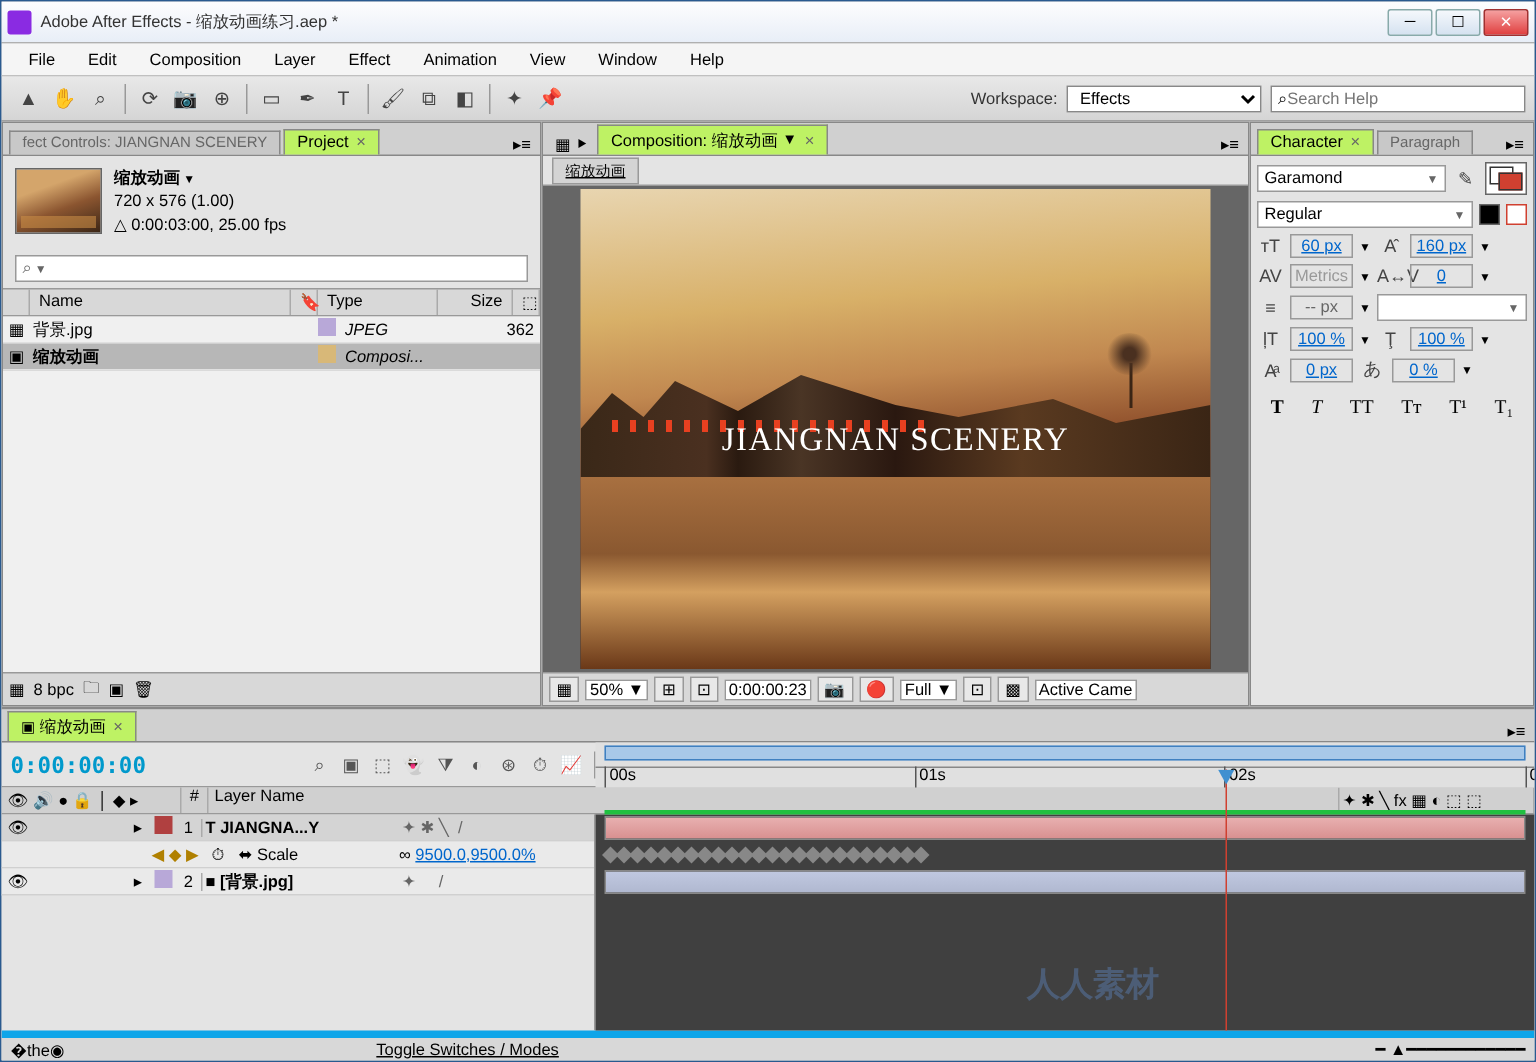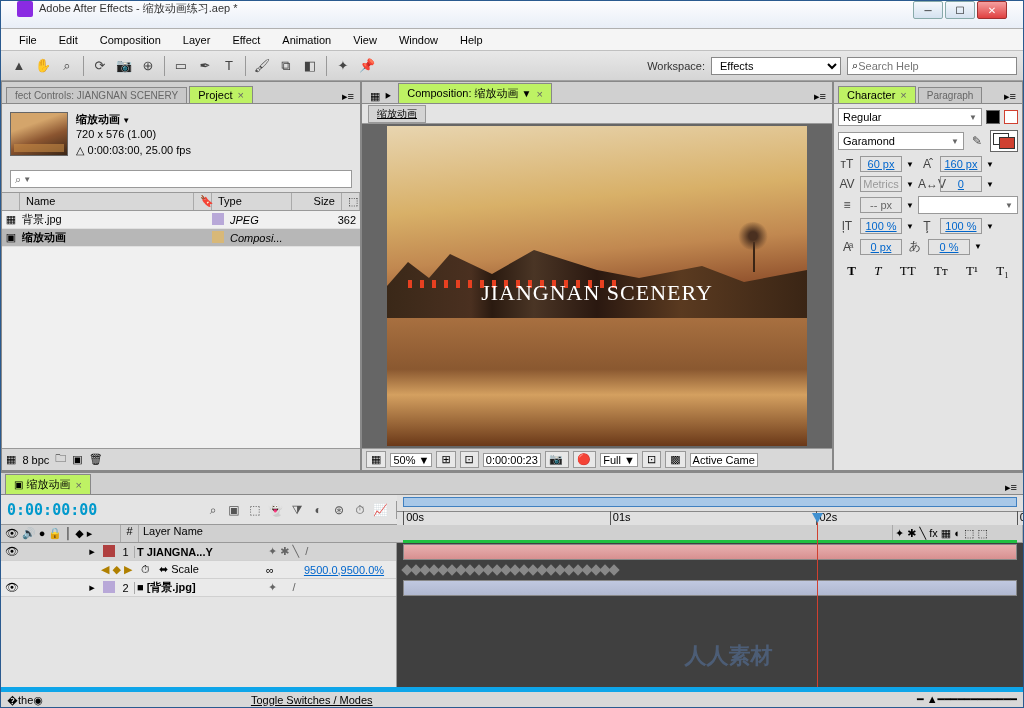--- a/index.html
+++ b/index.html
@@ -1,17 +1,17 @@
 <!DOCTYPE html>
 <html><head>
 <meta charset="utf-8">
 <style>
 * { margin: 0; padding: 0; box-sizing: border-box; font-family: "Segoe UI", Tahoma, sans-serif; font-size: 11px; }
 body { background: #d0d0d0; width: 1024px; height: 708px; overflow: hidden; border: 1px solid #2a5a8f; }
-.titlebar { height: 28px; background: linear-gradient(#fdfdfe,#e8eef7); display: flex; padding: 0 16px; border-bottom: 1px solid #b0b0b0; }
+.titlebar { height: 28px; background: linear-gradient(#fdfdfe,#e8eef7); display: flex; align-items: center; padding: 0 4px; border-bottom: 1px solid #b0b0b0; }
 .titlebar .ae-icon { width: 16px; height: 16px; background: #8a2be2; margin-right: 6px; border-radius: 2px; }
 .titlebar .title { flex: 1; color: #333; }
 .win-btns { display: flex; gap: 2px; }
 .win-btn { width: 30px; height: 18px; border: 1px solid #8aa; background: linear-gradient(#f5f8fc,#d5e2f0); display: flex; align-items: center; justify-content: center; border-radius: 2px; font-size: 10px; cursor: pointer; }
 .win-btn.close { background: linear-gradient(#f5a0a0,#e04040); color: #fff; border-color: #a03030; }
 .menubar { height: 22px; background: #f5f5f5; display: flex; align-items: center; padding: 0 8px; gap: 2px; border-bottom: 1px solid #c0c0c0; }
 .menubar span { padding: 2px 10px; cursor: pointer; }
 .toolbar { height: 30px; background: linear-gradient(#e8e8e8,#d5d5d5); display: flex; align-items: center; padding: 0 6px; border-bottom: 1px solid #a0a0a0; }
 .tool-btn { width: 22px; height: 22px; border: 1px solid transparent; display: flex; align-items: center; justify-content: center; margin: 0 1px; cursor: pointer; color: #444; font-size: 13px; }
 .tool-sep { width: 1px; height: 20px; background: #999; margin: 0 4px; }
@@ -106,21 +106,21 @@
 .tl-rows { flex: 1; display: flex; }
 .tl-rows-left { width: 396px; border-right: 1px solid #999; }
 .tl-row { height: 18px; display: flex; align-items: center; border-bottom: 1px solid #d0d0d0; font-size: 10px; background: #eaeaea; }
 .tl-row.sel { background: #d4d4d4; }
 .tl-row .sw { width: 80px; display: flex; padding: 0 4px; gap: 4px; }
 .tl-row .tw { width: 22px; text-align: center; }
 .tl-row .lb2 { width: 14px; }
 .tl-row .nm2 { flex: 1; padding-left: 2px; font-weight: bold; }
 .tl-row .md { width: 130px; display: flex; gap: 2px; padding: 0 2px; color: #666; }
 .prop-row { padding-left: 100px; }
-.prop-val { color: #0066cc; text-decoration: underline; margin-left: 27px; }
+.prop-val { color: #0066cc; text-decoration: underline; }
 .tl-rows-right { flex: 1; position: relative; background: #404040; }
 .track { position: absolute; left: 6px; right: 6px; height: 16px; border: 1px solid #888; }
 .track.t1 { top: 1px; background: linear-gradient(#e8b0b0,#d89090); }
 .track.t2 { top: 37px; background: linear-gradient(#c0c8e0,#b0b8d0); }
 .green-bar { position: absolute; top: -3px; left: 6px; right: 6px; height: 3px; background: #20c040; }
 .keyframes { position: absolute; top: 20px; left: 6px; height: 14px; display: flex; align-items: center; }
 .kf { width: 8px; height: 8px; background: #888; transform: rotate(45deg); margin-right: 1px; }
 .playhead { position: absolute; top: -30px; bottom: 0; left: 420px; width: 1px; background: #d04030; }
 .playhead::before { content:''; position:absolute; top:0; left:-5px; width:11px; height:10px; background:#4090d0; clip-path: polygon(0 0,100% 0,50% 100%); }
 .tl-footer { height: 20px; background: #d8d8d8; border-top: 5px solid #0ea5e9; display: flex; align-items: center; padding: 0 6px; gap: 8px; font-size: 10px; }
@@ -272,31 +272,31 @@
       <div class="tab">
           <span>Character</span>
           <span class="x">×</span>
         </div>
       <div class="tab inactive">Paragraph</div>
       <div class="panel-menu">▸≡</div>
     </div>
     <div class="char-body">
       <div class="char-row">
         <div class="char-sel">
+            <span>Garamond</span>
+          </div>
+        <span class="char-ic">✎</span>
+        <div class="char-swatch"></div>
+      </div>
+      <div class="char-row">
+        <div class="char-sel">
             <span>Regular</span>
           </div>
         <span style="width:14px;height:14px;background:#000;border:1px solid #666"></span>
         <span style="width:14px;height:14px;background:#fff;border:1px solid #d04030"></span>
-      </div>
-      <div class="char-row">
-        <div class="char-sel">
-            <span>Garamond</span>
-          </div>
-        <span class="char-ic">✎</span>
-        <div class="char-swatch"></div>
       </div>
       <div class="char-row">
         <span class="char-ic">тT</span>
         <div class="char-input">60 px</div>
           <span style="font-size:8px">▼</span>
         <span class="char-ic">А̂</span>
         <div class="char-input">160 px</div>
           <span style="font-size:8px">▼</span>
       </div>
       <div class="char-row">

